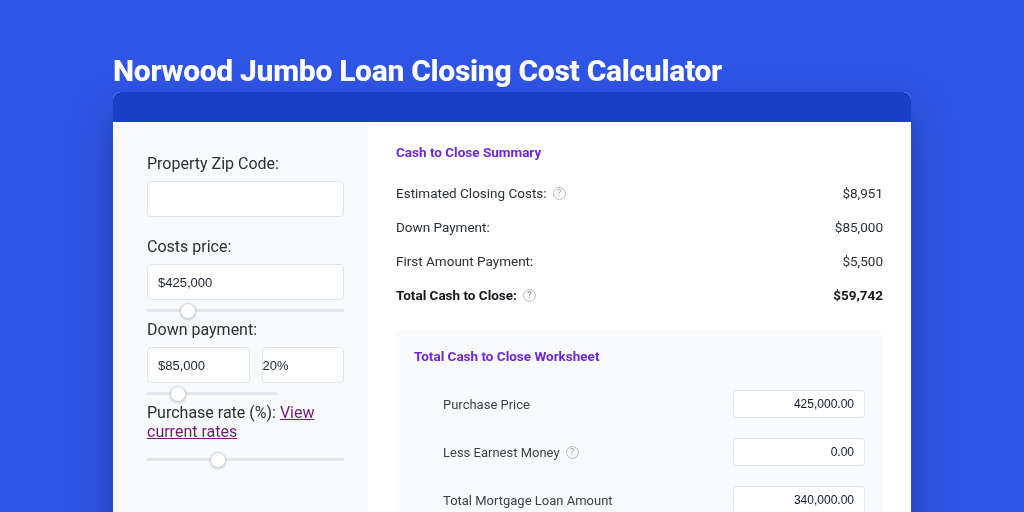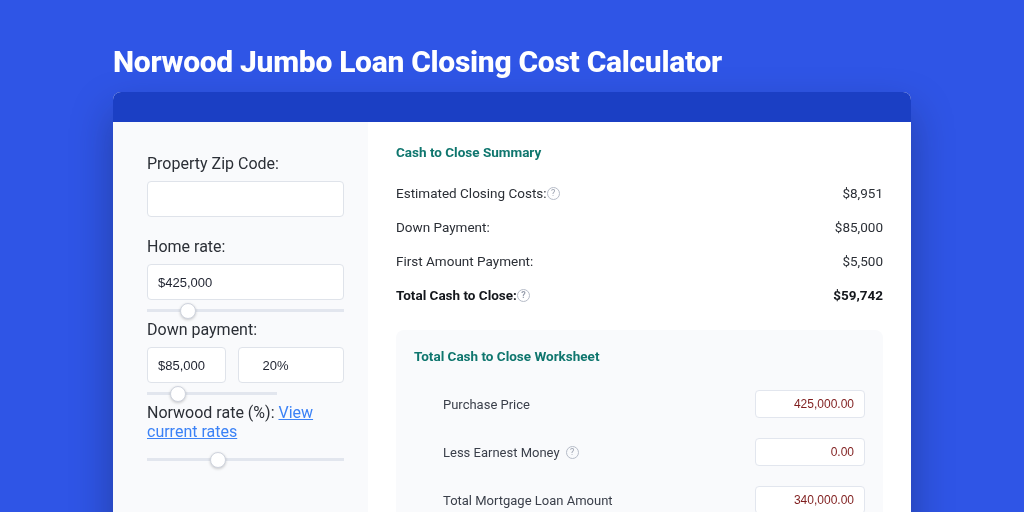--- a/index.html
+++ b/index.html
@@ -1,86 +1,86 @@
 <!DOCTYPE html>
 <html><head>
 <meta charset="utf-8">
 <style>
   * { box-sizing: border-box; margin: 0; padding: 0; }
   html, body { width: 1024px; height: 512px; overflow: hidden; font-family: -apple-system, BlinkMacSystemFont, "Segoe UI", Roboto, Helvetica, Arial, sans-serif; }
   .stage { width: 1024px; height: 512px; background: #2f55e6; position: relative; }
   .title {
     color: #fff; font-weight: 800; font-size: 30px;
-    position: absolute; left: 113px; top: 44px; letter-spacing: -0.3px;
+    position: absolute; left: 113px; top: 53px; letter-spacing: -0.3px;
   }
   .card {
     position: absolute; left: 113px; top: 92px; width: 798px; height: 500px;
     background: #fff; border-radius: 8px;
     box-shadow: 0 20px 40px rgba(17,24,39,0.35);
   }
   .card-top {
     height: 30px; background: #1b3fc4; border-top-left-radius: 8px; border-top-right-radius: 8px;
   }
   .card-body {
     display: flex; gap: 0; padding: 0; height: calc(100% - 30px);
   }
   .left {
     width: 255px; padding: 32px 24px 0 34px;
     background: #f9fafc;
   }
   .right {
     flex: 1; padding: 22px 28px 0 28px;
   }
   .lbl { font-size: 16px; color: #2b2f36; margin-bottom: 8px; display: block; }
-  .link { color: #3b82f6; }
+  .link { color: #701a75; }
   .field {
     width: 100%; height: 36px; border: 1px solid #dfe3ea; border-radius: 4px; background: #fff;
     padding: 5px 10px; font-size: 13px; color: #1f2330;
   }
-  .field.small { width: 56px; text-align: left; padding: 0 24px; }
+  .field.small { width: 56px; text-align: left; padding: 0 0; }
   .group { margin-bottom: 20px; }
   .row { display: flex; gap: 12px; align-items: center; }
   .slider-wrap { position: relative; height: 0; }
   .slider {
     -webkit-appearance: none; appearance: none; width: 100%; height: 3px; background: #e2e6ee;
     position: relative; top: -3px; outline: none;
   }
   .slider::-webkit-slider-thumb {
     -webkit-appearance: none; appearance: none; width: 16px; height: 16px; border-radius: 50%;
     background: #fff; border: 1px solid #cfd4de; box-shadow: 0 1px 3px rgba(0,0,0,0.2); cursor: pointer;
   }
   .slider::-moz-range-thumb {
     width: 16px; height: 16px; border-radius: 50%;
     background: #fff; border: 1px solid #cfd4de; box-shadow: 0 1px 3px rgba(0,0,0,0.2); cursor: pointer;
   }
   .slider-dp { width: 130px; }
-  .section-head { font-weight: 700; font-size: 13.5px; color: #0f766e; margin-bottom: 16px; }
+  .section-head { font-weight: 700; font-size: 13.5px; color: #6d28d9; margin-bottom: 16px; }
   .sum-row {
     display: flex; justify-content: space-between; align-items: center;
     padding: 9px 0; font-size: 13.5px; color: #2b2f36;
   }
-  .sum-row .k { display: flex; align-items: center; }
+  .sum-row .k { display: flex; align-items: center; gap: 6px; }
   .sum-row.total { font-weight: 700; color: #14171c; }
   .help {
     display: inline-flex; width: 13px; height: 13px; border: 1px solid #b6bcc8; border-radius: 50%;
     align-items: center; justify-content: center; font-size: 9px; color: #9aa1af; line-height: 1;
     cursor: help;
   }
   .divider { height: 18px; }
   .worksheet {
     background: #f9fafc; border-radius: 8px; padding: 18px 18px 40px 18px;
   }
   .ws-row {
     display: flex; justify-content: space-between; align-items: center;
     padding: 10px 0; font-size: 13px; color: #3a3f4a; margin-left: 29px;
   }
   .ws-row .k { display: flex; align-items: center; gap: 6px; }
   .mini-field {
-    width: 110px; height: 28px; border: 1px solid #e2e6ee; border-radius: 4px; background: #fff;
-    text-align: right; padding: 0 10px; font-size: 12px; color: #7f1d1d;
+    width: 132px; height: 28px; border: 1px solid #e2e6ee; border-radius: 4px; background: #fff;
+    text-align: right; padding: 0 10px; font-size: 12px; color: #0f172a;
   }
   .dp-row .field { flex: 1; }
 </style>
 </head>
 <body>
 
 <div class="stage">
   <div class="title">Norwood Jumbo Loan Closing Cost Calculator</div>
 
   <div class="card">
@@ -88,41 +88,41 @@
     <div class="card-body">
 
       <div class="left">
 
         <div class="group">
           <label class="lbl">Property Zip Code:</label>
           <input class="field" value="" style="">
         </div>
 
         <div class="group">
-          <label class="lbl">Home rate:</label>
+          <label class="lbl">Costs price:</label>
           <input class="field" value="$425,000" style="">
           <div class="slider-wrap">
             <input type="range" min="0" max="100" class="slider" value="18" style="">
           </div>
         </div>
 
         <div class="group">
           <label class="lbl">Down payment:</label>
           <div class="row dp-row">
             <input class="field" style="flex: 1 1 0%;" value="$85,000">
             <input class="field small" value="20%" style="">
           </div>
           <div class="slider-wrap" style="width:130px">
             <input type="range" min="0" max="100" class="slider slider-dp" value="20" style="">
           </div>
         </div>
 
         <div class="group">
           <label class="lbl">
-            <span>Norwood rate (%):</span>
+            <span>Purchase rate (%):</span>
             <a href="#" class="link">View current rates</a>
           </label>
           <div class="slider-wrap">
             <input type="range" min="0" max="100" class="slider" value="35" style="">
           </div>
         </div>
 
       </div>
 
       <div class="right">

